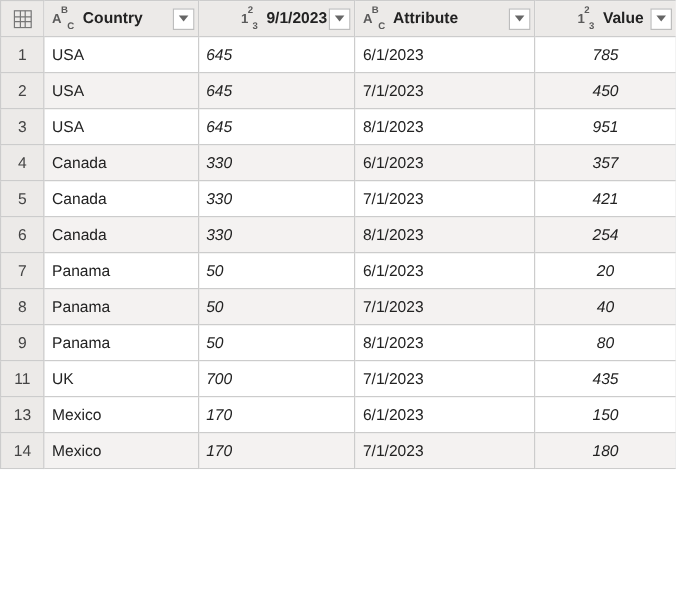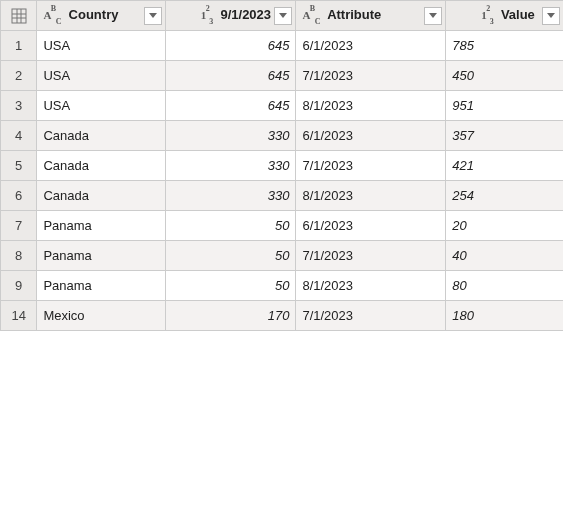--- a/index.html
+++ b/index.html
@@ -31,21 +31,21 @@
     padding: 0;
   }
   .corner svg { display: block; margin: auto; }
   .hcell {
     background: #eceae8;
     font-weight: 600;
     position: relative;
     white-space: nowrap;
   }
   .hcell .typeicon {
-    font-family: Liberation Serif, serif;
+    font-family: Liberation Sans, sans-serif;
     font-size: 11px;
     color: #5a5a5a;
     margin-right: 4px;
     letter-spacing: -0.5px;
   }
   .hcell .typeicon sup { font-size: 8px; position: relative; top: -3px; }
   .hcell .typeicon sub { font-size: 8px; position: relative; bottom: -2px; }
   .hcell .drop {
     position: absolute;
     right: 3px; top: 50%;
@@ -64,23 +64,23 @@
     border-top: 5px solid #666;
   }
   .rownum {
     width: 34px;
     background: #eceae8;
     text-align: center;
     color: #444;
   }
   .row.alt .cell { background: #f4f2f1; }
   .col-country  { width: 120px; }
-  .col-sep      { width: 122px; text-align: right; font-style: italic; }
+  .col-sep      { width: 122px; text-align: left; font-style: italic; }
   .col-attr     { width: 140px; }
-  .col-value    { width: 110px; text-align: left; font-style: italic; }
+  .col-value    { width: 110px; text-align: center; font-style: italic; }
   .hcell.col-sep, .hcell.col-value { text-align: left; font-style: normal; padding-left: 35px; }
 </style>
 </head>
 <body>
 
 <div class="grid">
 
   <div class="row">
     <div class="corner">
       <svg width="16" height="16">
@@ -169,20 +169,34 @@
       <div class="cell col-attr">7/1/2023</div>
       <div class="cell col-value">40</div>
     </div>
     <div class="row">
       <div class="rownum">9</div>
       <div class="cell col-country">Panama</div>
       <div class="cell col-sep">50</div>
       <div class="cell col-attr">8/1/2023</div>
       <div class="cell col-value">80</div>
     </div>
+    <div class="row">
+      <div class="rownum">11</div>
+      <div class="cell col-country">UK</div>
+      <div class="cell col-sep">700</div>
+      <div class="cell col-attr">7/1/2023</div>
+      <div class="cell col-value">435</div>
+    </div>
+    <div class="row">
+      <div class="rownum">13</div>
+      <div class="cell col-country">Mexico</div>
+      <div class="cell col-sep">170</div>
+      <div class="cell col-attr">6/1/2023</div>
+      <div class="cell col-value">150</div>
+    </div>
     <div class="row alt">
       <div class="rownum">14</div>
       <div class="cell col-country">Mexico</div>
       <div class="cell col-sep">170</div>
       <div class="cell col-attr">7/1/2023</div>
       <div class="cell col-value">180</div>
     </div>
   </div>
 
 </body></html>

